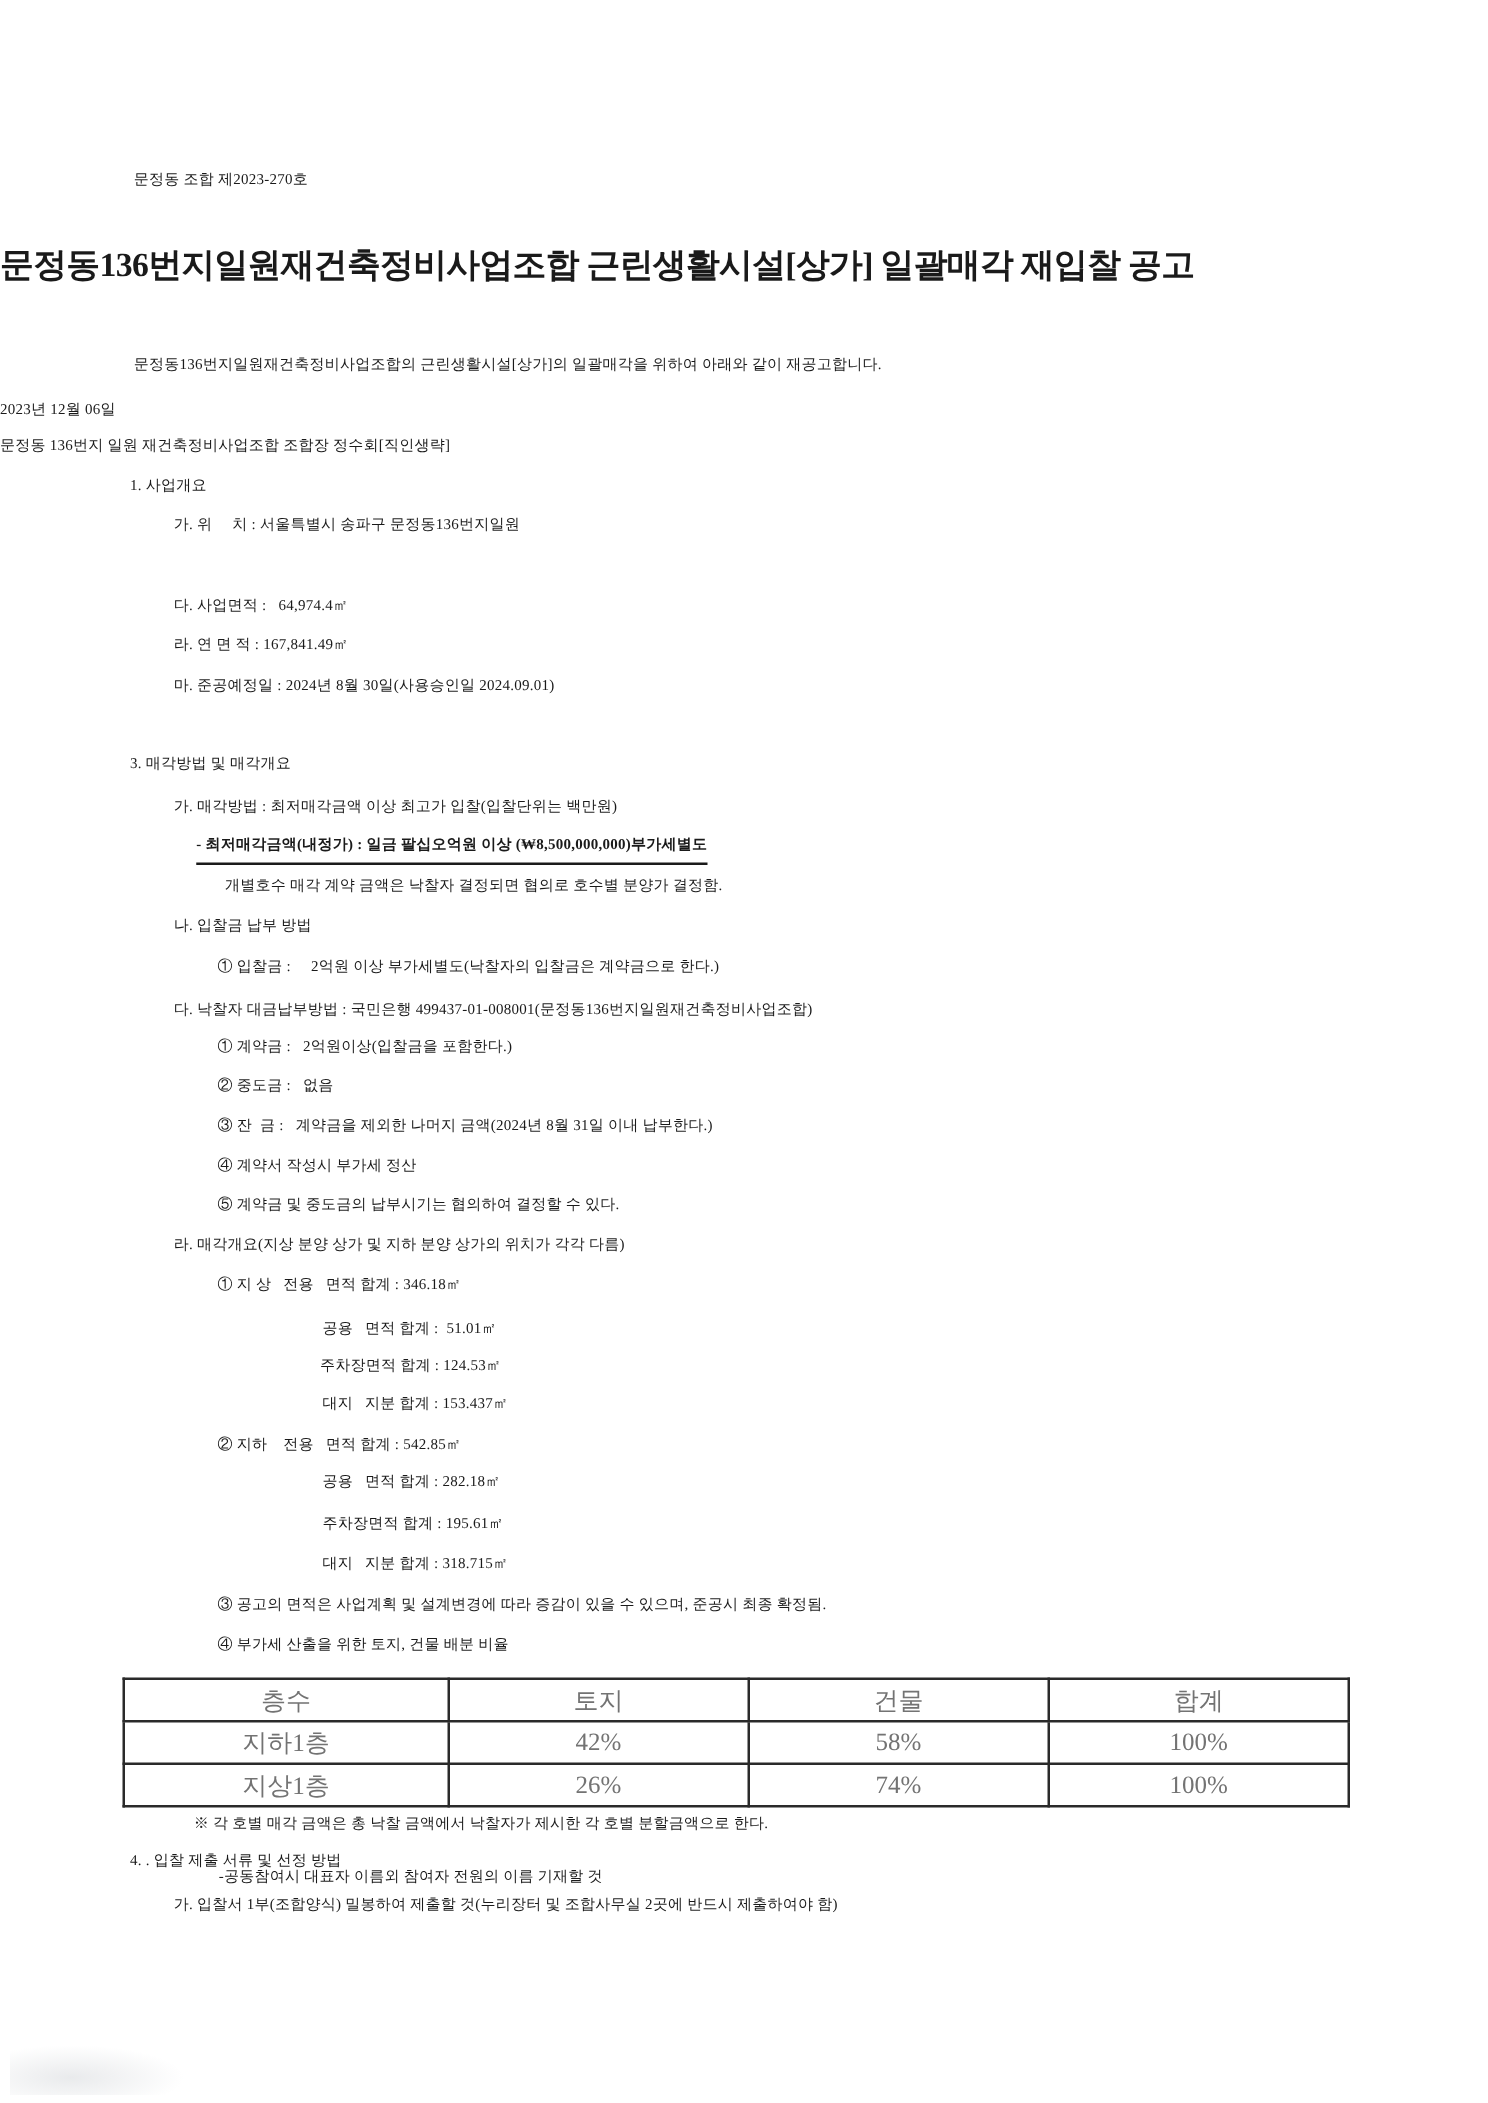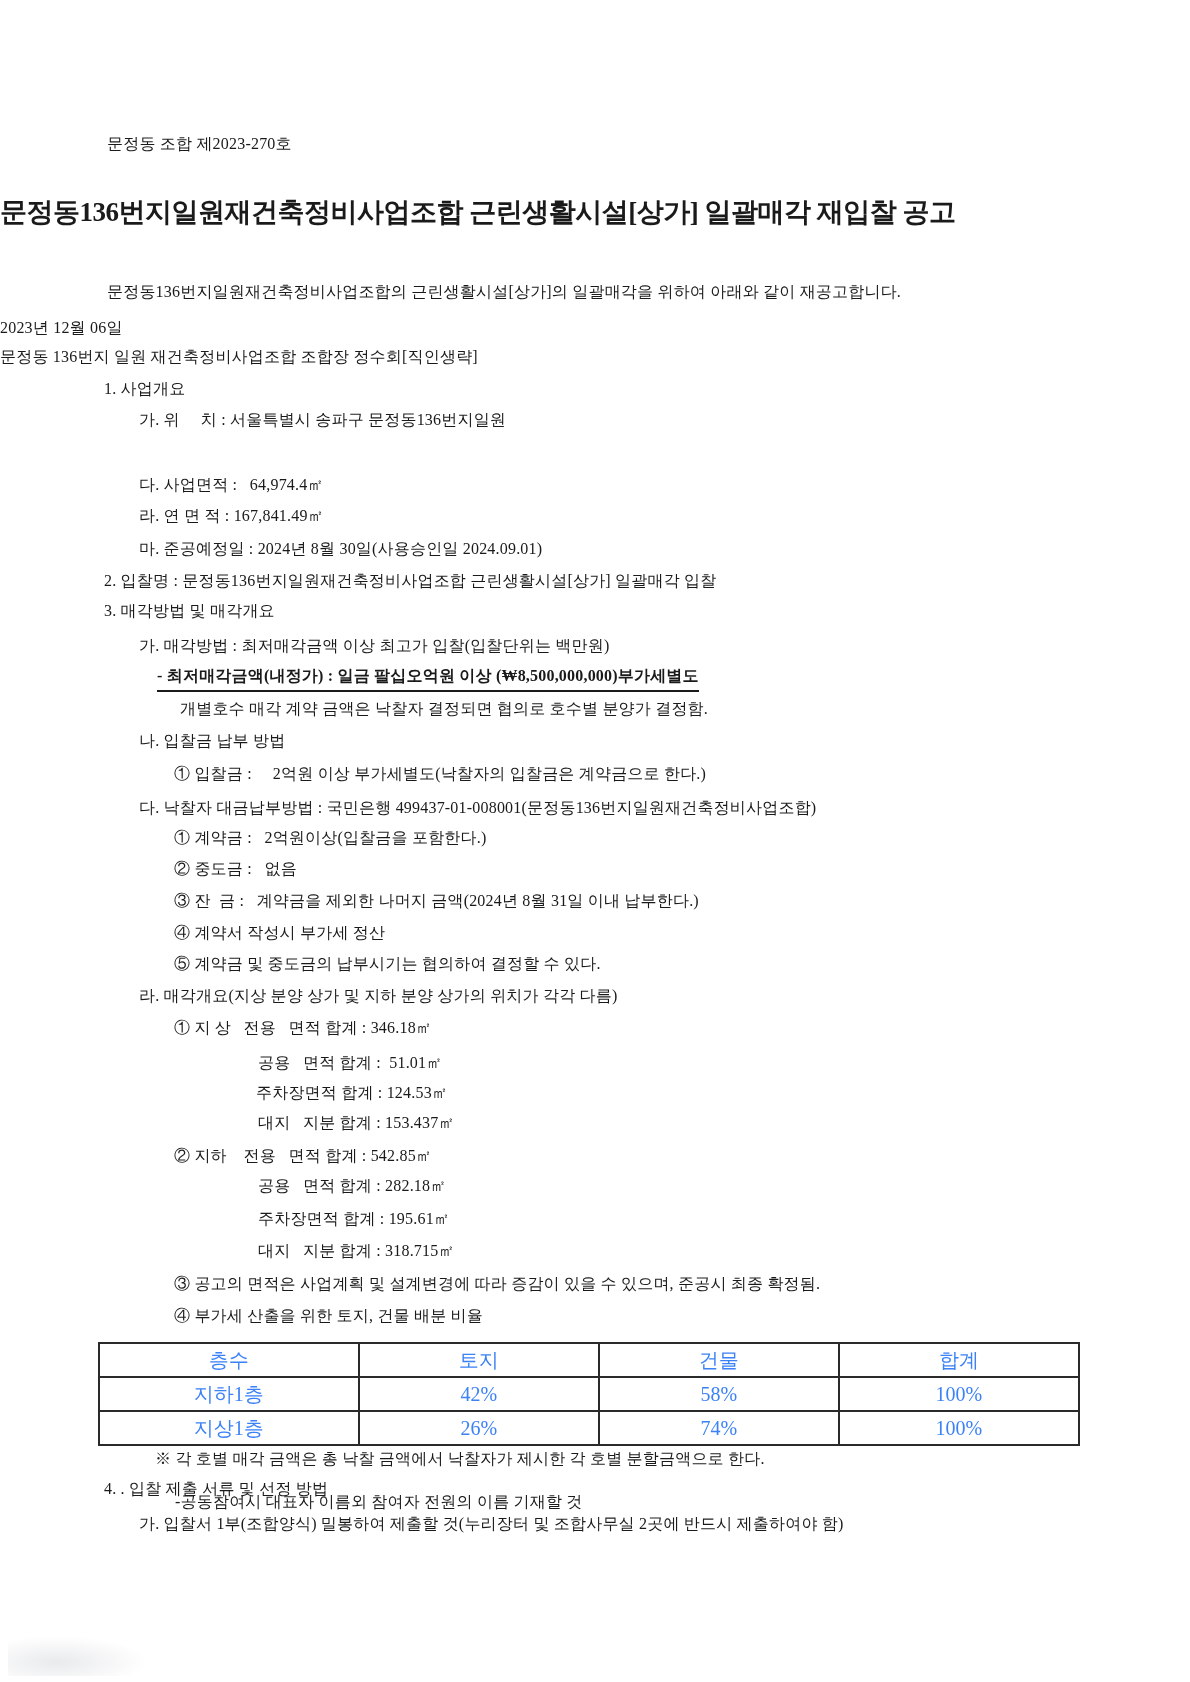--- a/index.html
+++ b/index.html
@@ -8,21 +8,21 @@
     width:1190px; height:1682px;
     margin:0 auto;
     background:#ffffff;
     overflow:hidden;
     font-family:"Liberation Serif","DejaVu Serif",serif;
     color:#1a1a1a;
   }
   .ln {
     position:absolute;
     white-space:pre;
-    font-size:16px;
+    font-size:12px;
     line-height:27px;
     letter-spacing:0.2px;
     color:#1a1a1a;
   }
   .center { left:0; width:100%; }
   .title {
     font-weight:700;
     font-size:27px;
     line-height:36px;
     letter-spacing:-0.5px;
@@ -40,21 +40,21 @@
     table-layout:fixed;
   }
   .alloc th, .alloc td {
     border:2px solid #2a2a2a;
     font-size:20px;
     font-weight:400;
     text-align:center;
     vertical-align:middle;
     height:32px;
     padding:0;
-    color:#3b82f6;
+    color:#737373;
     font-family:"Liberation Serif","DejaVu Serif",serif;
   }
   .smudge {
     position:absolute;
     left:8px; top:1636px;
     width:140px; height:40px;
     background:radial-gradient(ellipse at 35% 65%, rgba(175,180,186,0.28), rgba(255,255,255,0) 70%);
   }
 </style>
 </head>
@@ -69,21 +69,20 @@
   <div class="ln" style="top:278px;left:107px">문정동136번지일원재건축정비사업조합의 근린생활시설[상가]의 일괄매각을 위하여 아래와 같이 재공고합니다.</div>
   <div class="ln center" style="top:314px">2023년 12월 06일</div>
   <div class="ln center" style="top:343px">문정동 136번지 일원 재건축정비사업조합 조합장 정수회[직인생략]</div>
 
   <div class="ln" style="top:375px;left:104px">1. 사업개요</div>
   <div class="ln" style="top:406px;left:139px">가. 위     치 : 서울특별시 송파구 문정동136번지일원</div>
   <div class="ln" style="top:471px;left:139px">다. 사업면적 :   64,974.4㎡</div>
   <div class="ln" style="top:502px;left:139px">라. 연 면 적 : 167,841.49㎡</div>
   <div class="ln" style="top:535px;left:139px">마. 준공예정일 : 2024년 8월 30일(사용승인일 2024.09.01)</div>
 
-  <div class="ln" style="top:567px;left:104px">2. 입찰명 : 문정동136번지일원재건축정비사업조합 근린생활시설[상가] 일괄매각 입찰</div>
 
   <div class="ln" style="top:597px;left:104px">3. 매각방법 및 매각개요</div>
   <div class="ln" style="top:632px;left:139px">가. 매각방법 : 최저매각금액 이상 최고가 입찰(입찰단위는 백만원)</div>
   <div class="ln uline" style="top:662px;left:157px">- 최저매각금액(내정가) : 일금 팔십오억원 이상 (₩8,500,000,000)부가세별도</div>
   <div class="ln" style="top:695px;left:180px">개별호수 매각 계약 금액은 낙찰자 결정되면 협의로 호수별 분양가 결정함.</div>
   <div class="ln" style="top:727px;left:139px">나. 입찰금 납부 방법</div>
   <div class="ln" style="top:760px;left:174px">① 입찰금 :     2억원 이상 부가세별도(낙찰자의 입찰금은 계약금으로 한다.)</div>
   <div class="ln" style="top:794px;left:139px">다. 낙찰자 대금납부방법 : 국민은행 499437-01-008001(문정동136번지일원재건축정비사업조합)</div>
   <div class="ln" style="top:824px;left:174px">① 계약금 :   2억원이상(입찰금을 포함한다.)</div>
   <div class="ln" style="top:855px;left:174px">② 중도금 :   없음</div>

